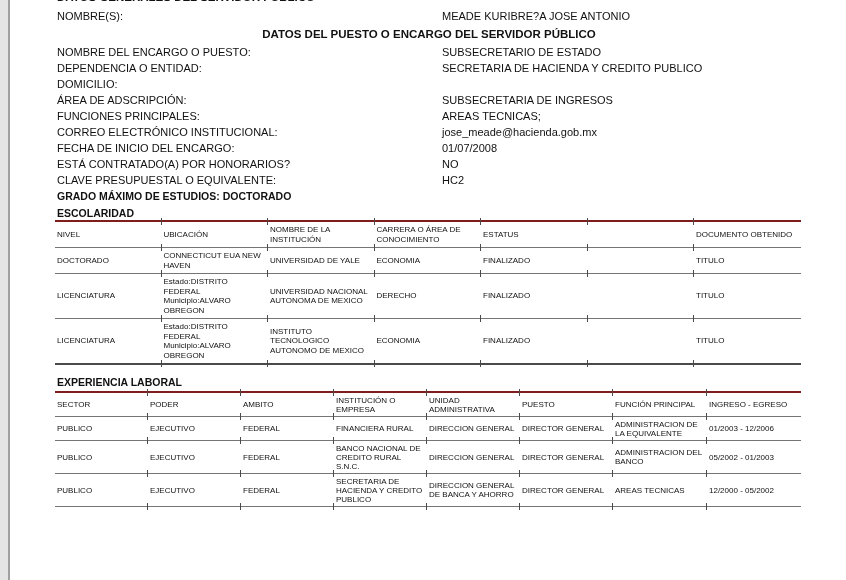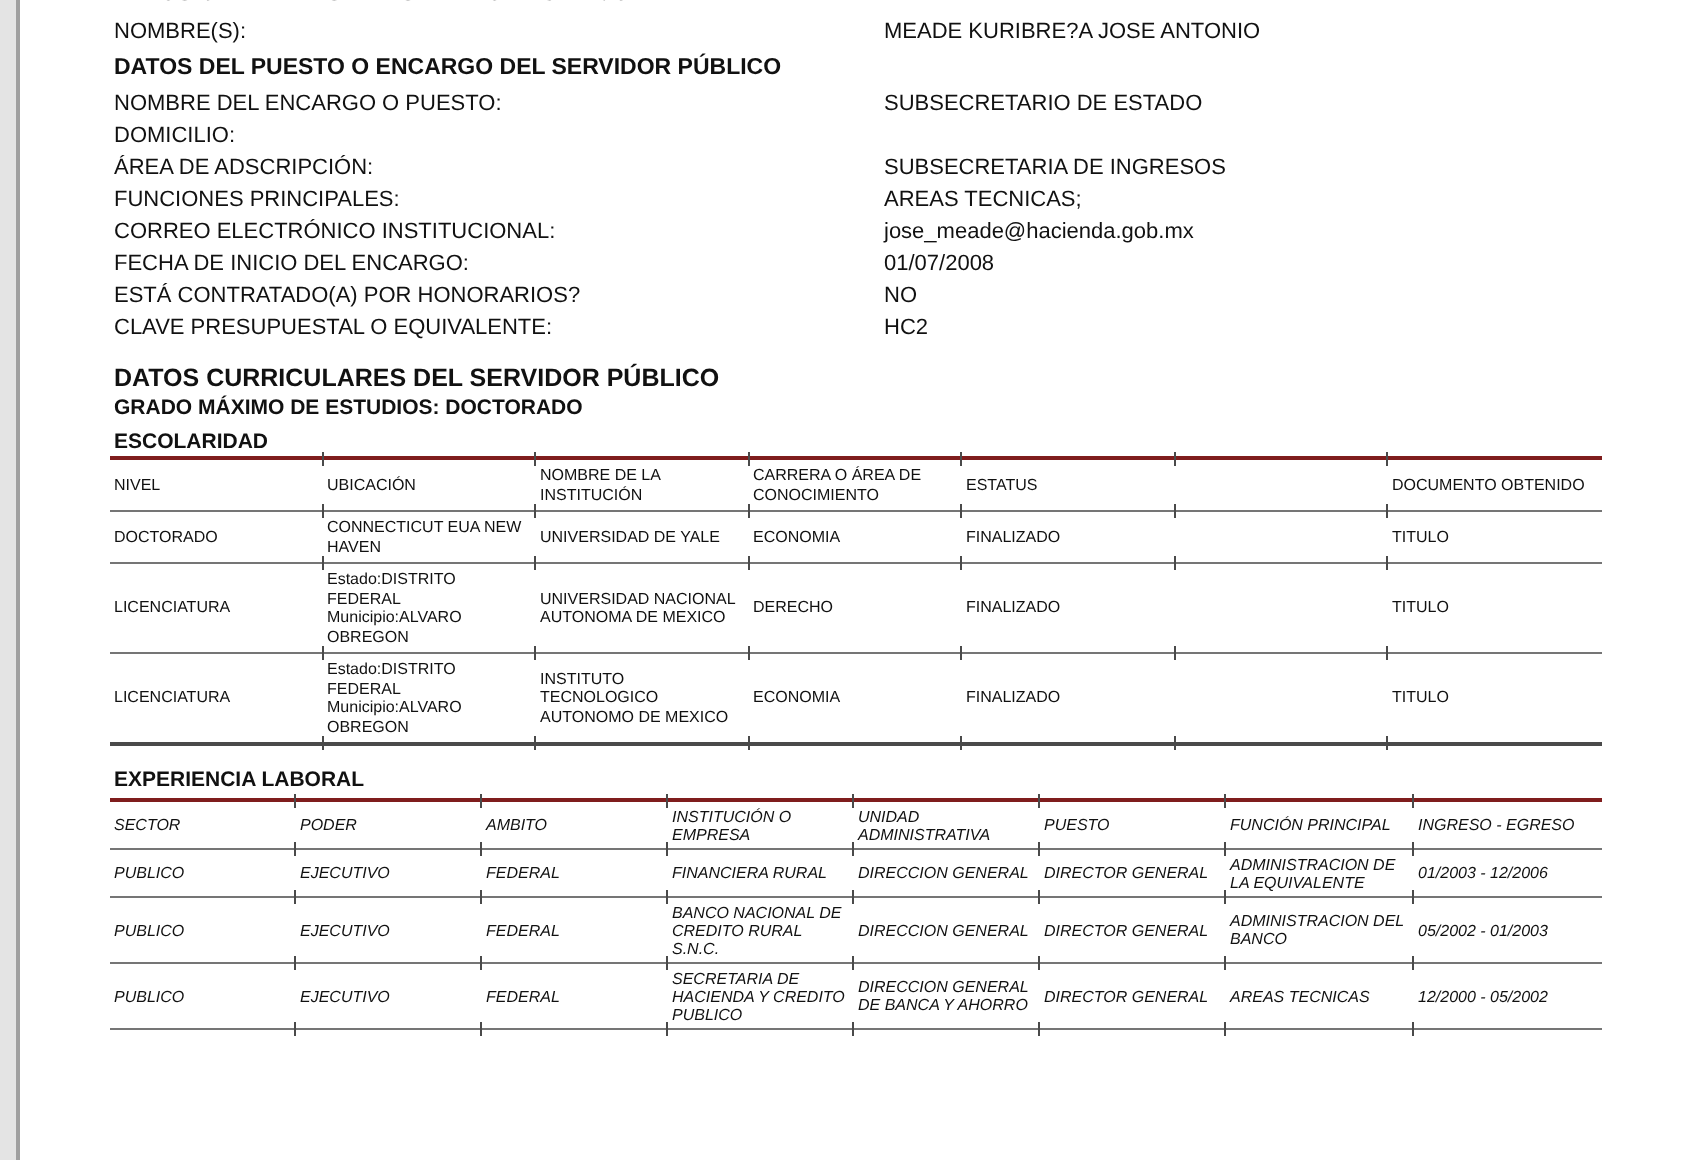--- a/index.html
+++ b/index.html
@@ -23,21 +23,21 @@
   .doc {
     position: absolute; left: 55px; top: 0;
     width: 746px;
   }
   .h-cut {
     font-size: 11.5px; font-weight: bold; line-height: 13px;
     margin: -9px 0 6px 2px; white-space: nowrap;
   }
   .h-section {
     font-size: 11.5px; font-weight: bold; line-height: 13px;
-    margin: 6px 0 5px 2px; white-space: nowrap;
+    margin: 6px 0 5px 2px; white-space: nowrap; text-align: center;
   }
   .h-curr {
     font-size: 12.5px; font-weight: bold; line-height: 14px;
     margin: 12px 0 2px 2px; white-space: nowrap;
   }
   .h-sub {
     font-size: 10.5px; font-weight: bold; line-height: 13px;
     margin: 0 0 0 2px; white-space: nowrap;
   }
   .h-grado { margin-bottom: 4px; }
@@ -61,21 +61,21 @@
   }
   th, td {
     font-weight: normal;
     text-align: left;
     vertical-align: middle;
     border-bottom: 1px solid #757575;
     position: relative;
     word-wrap: break-word;
   }
   #esc-table th, #esc-table td { font-size: 8px; line-height: 9.5px; padding: 3px 4px 3px 2px; }
-  #exp-table th, #exp-table td { font-size: 8px; line-height: 9px;  padding: 2.5px 4px 2.5px 2px; font-style: italic; }
+  #exp-table th, #exp-table td { font-size: 8px; line-height: 9px;  padding: 2.5px 4px 2.5px 2px; }
   #esc-table tr.last td { border-bottom: 2px solid #4a4a4a; }
   
   td:not(:first-child)::after, th:not(:first-child)::after {
     content: ""; position: absolute;
     left: -1px; bottom: -4px;
     width: 1px; height: 7px;
     background: #4a4a4a;
   }
   th:not(:first-child)::before {
     content: ""; position: absolute;
@@ -99,20 +99,24 @@
     <div class="val">MEADE KURIBRE?A JOSE ANTONIO</div>
   </div>
 
   <div class="h-section">DATOS DEL PUESTO O ENCARGO DEL SERVIDOR PÚBLICO</div>
 
   <div class="frow">
     <div class="lbl">NOMBRE DEL ENCARGO O PUESTO:</div>
     <div class="val">SUBSECRETARIO DE ESTADO</div>
   </div>
   <div class="frow">
+    <div class="lbl">DEPENDENCIA O ENTIDAD:</div>
+    <div class="val">SECRETARIA DE HACIENDA Y CREDITO PUBLICO</div>
+  </div>
+  <div class="frow">
     <div class="lbl">DOMICILIO:</div>
   </div>
   <div class="frow">
     <div class="lbl">ÁREA DE ADSCRIPCIÓN:</div>
     <div class="val">SUBSECRETARIA DE INGRESOS</div>
   </div>
   <div class="frow">
     <div class="lbl">FUNCIONES PRINCIPALES:</div>
     <div class="val">AREAS TECNICAS;</div>
   </div>
@@ -126,21 +130,20 @@
   </div>
   <div class="frow">
     <div class="lbl">ESTÁ CONTRATADO(A) POR HONORARIOS?</div>
     <div class="val">NO</div>
   </div>
   <div class="frow">
     <div class="lbl">CLAVE PRESUPUESTAL O EQUIVALENTE:</div>
     <div class="val">HC2</div>
   </div>
 
-  <div class="h-curr">DATOS CURRICULARES DEL SERVIDOR PÚBLICO</div>
   <div class="h-sub h-grado">GRADO MÁXIMO DE ESTUDIOS: DOCTORADO</div>
   <div class="h-sub">ESCOLARIDAD</div>
 
   <table id="esc-table">
     <colgroup>
       <col style="width:106.5px">
         <col style="width:106.5px">
         <col style="width:106.5px">
         <col style="width:106.5px">
       <col style="width:106.5px">

